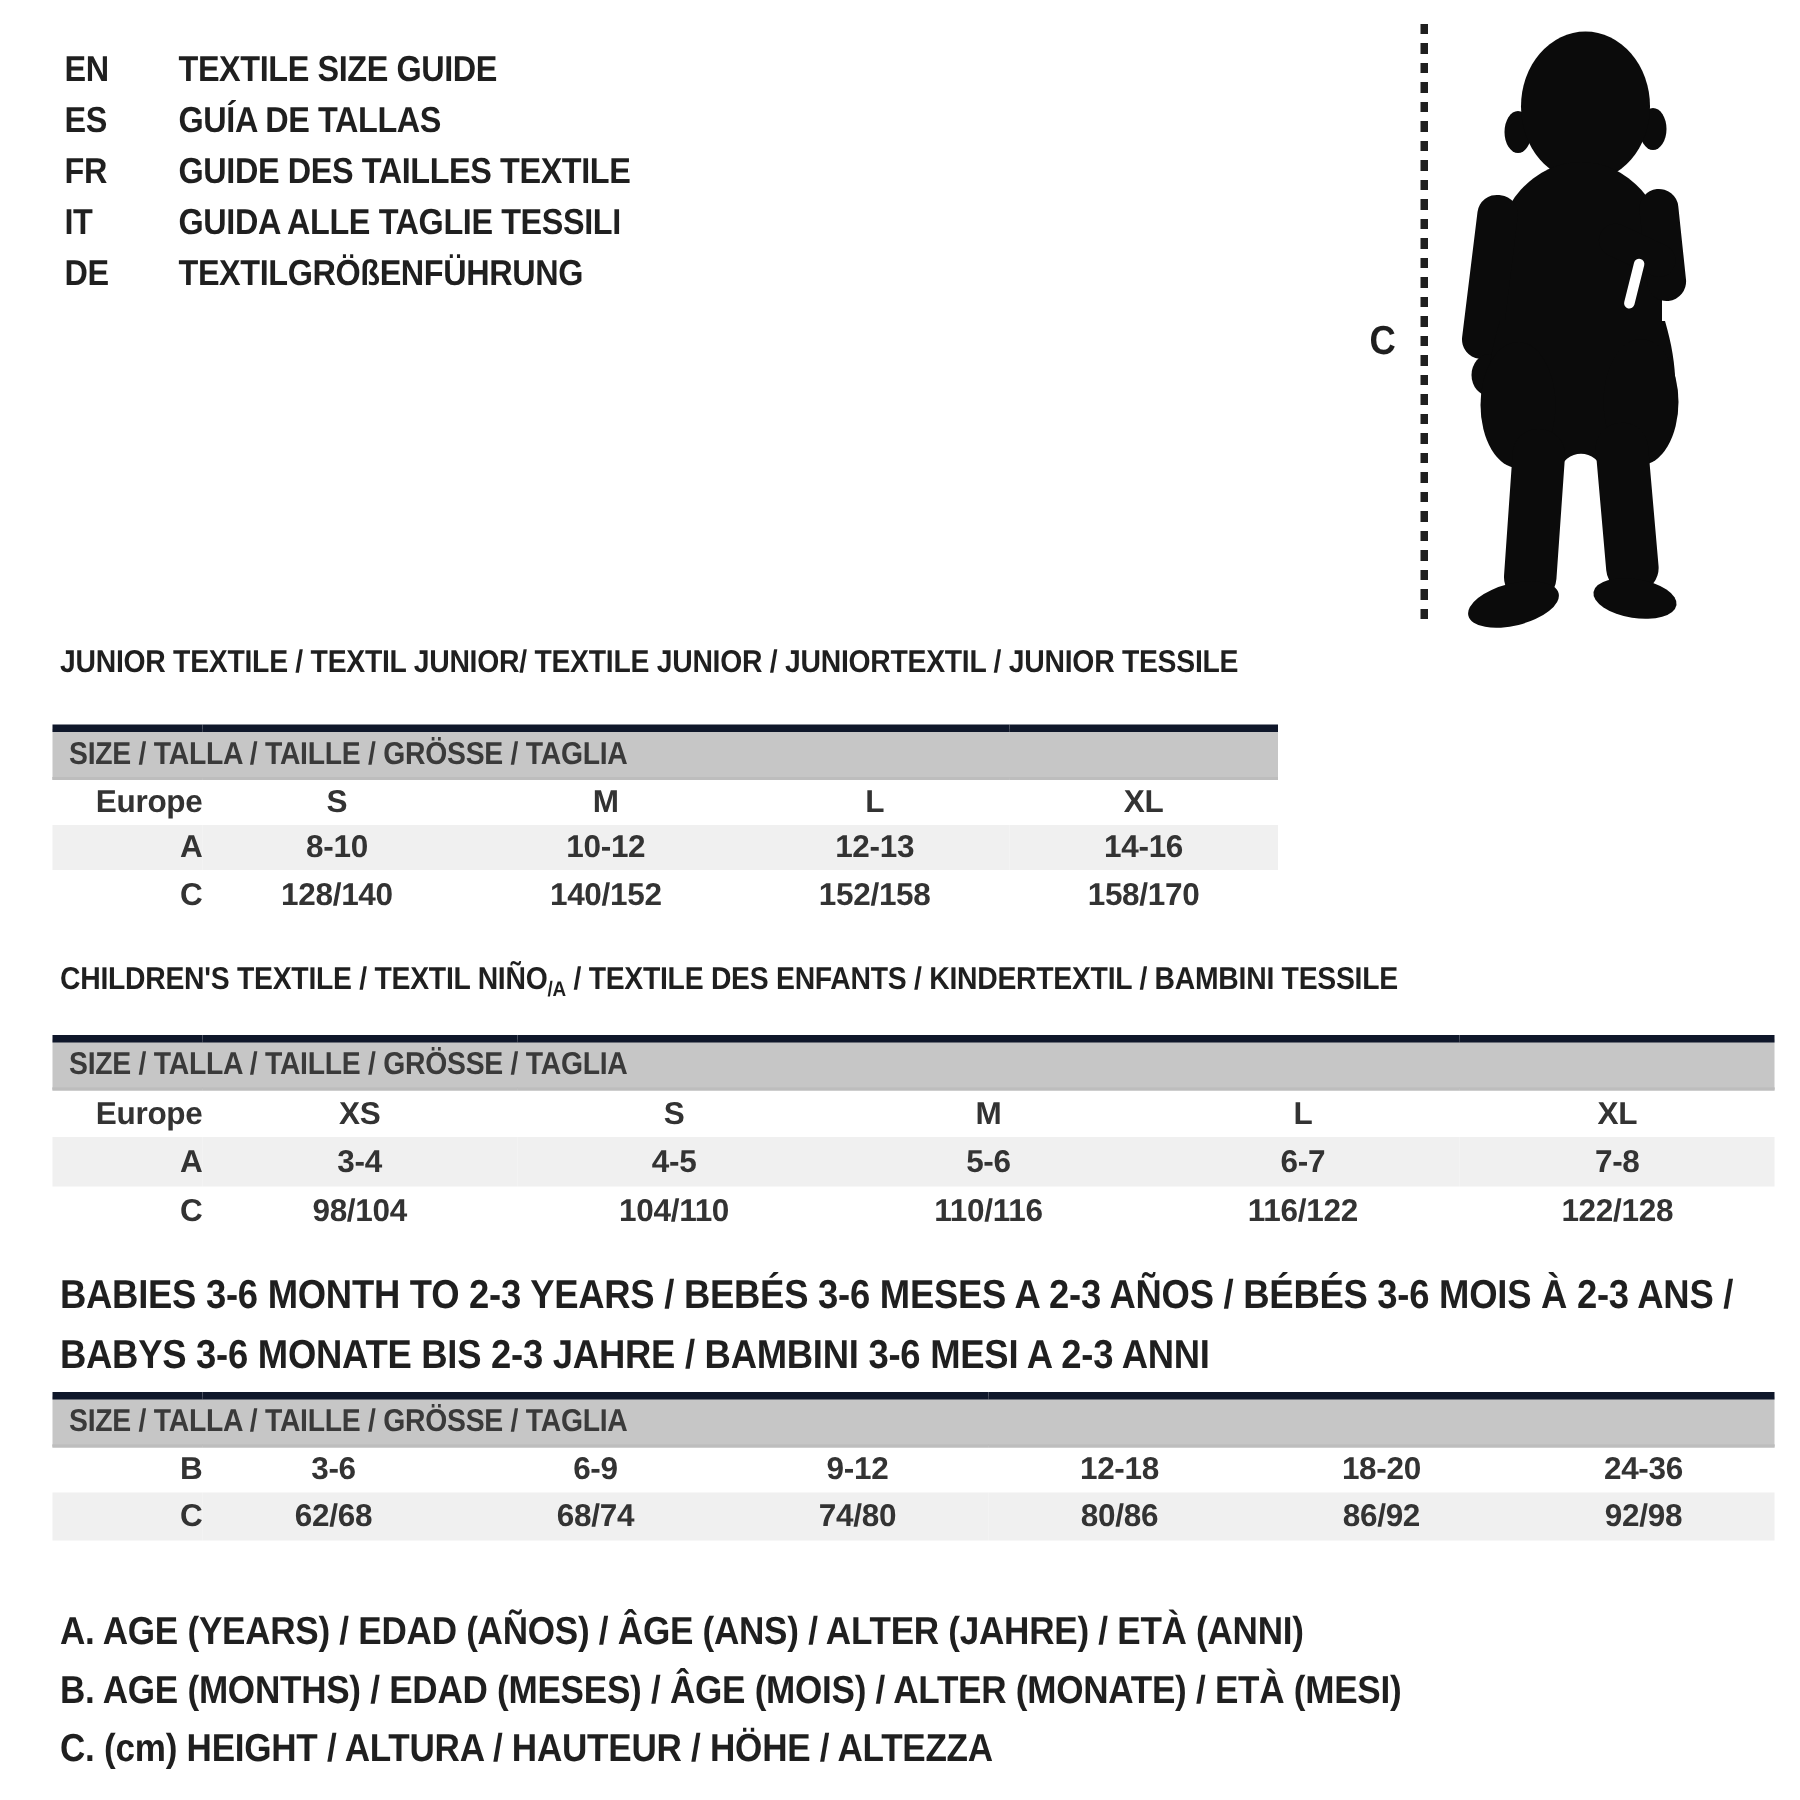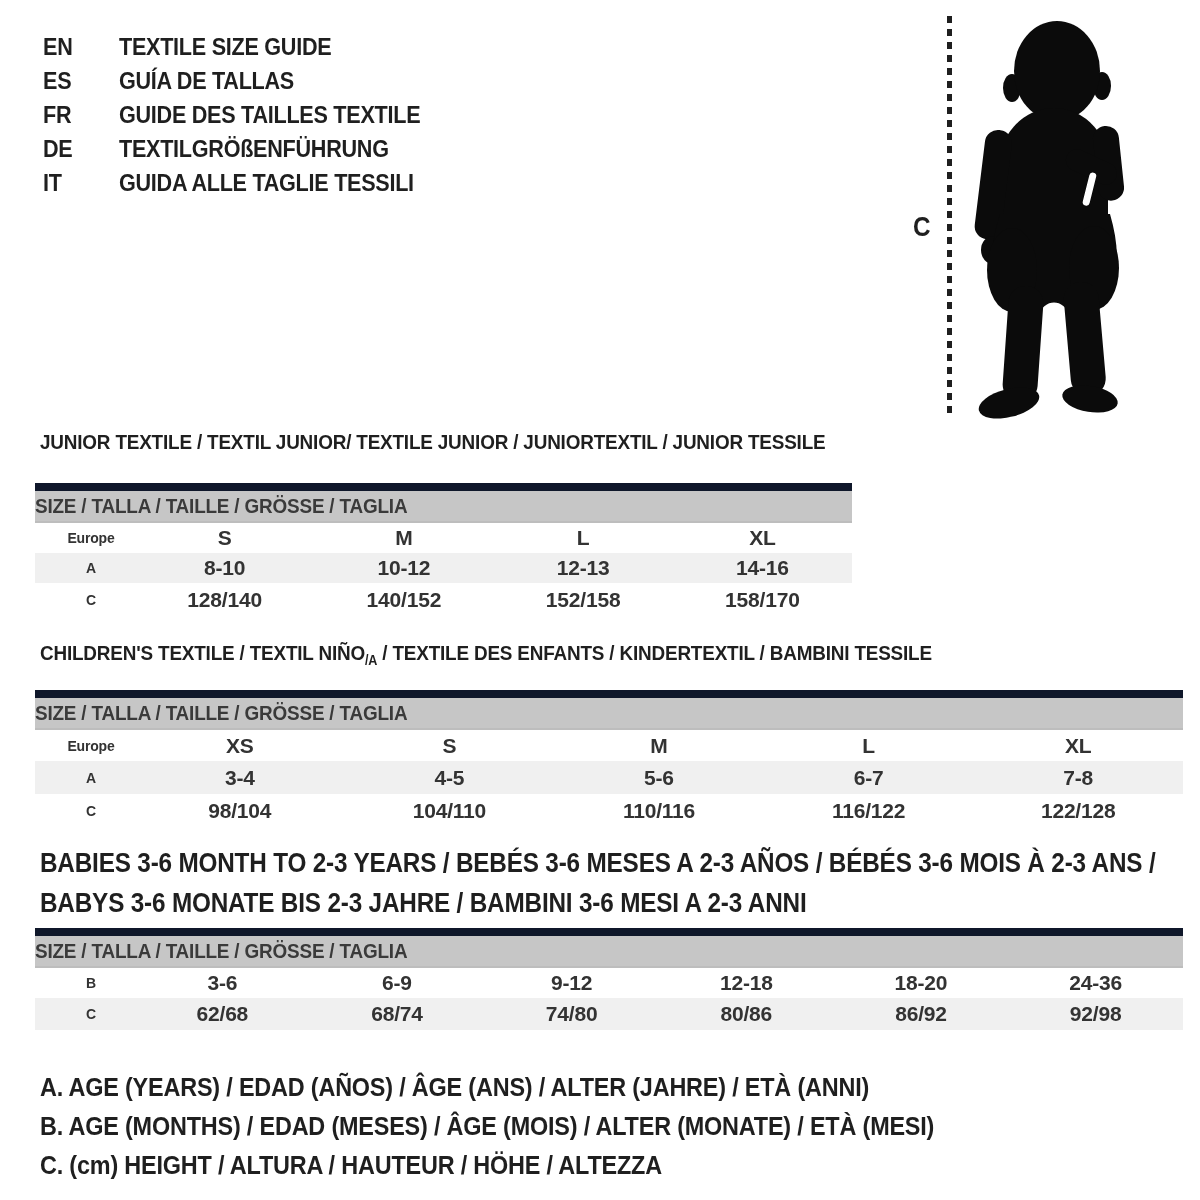--- a/index.html
+++ b/index.html
@@ -34,23 +34,23 @@
   #junior-title{left:40px;top:430px;}
   #children-title{left:40px;top:641px;}
   #babies-title{position:absolute;left:40px;top:843px;font-size:27px;line-height:40px;letter-spacing:-.2px;}
   .sub{font-size:14px;vertical-align:-5px;}
 
   
   .size-table{position:absolute;border-collapse:collapse;table-layout:fixed;
     font-size:21px;color:var(--table_text);letter-spacing:-.2px;}
   .size-table th,.size-table td{padding:0;font-weight:bold;}
   .size-table td{text-align:center;}
-  .size-table tbody th{text-align:center;padding-left:12px;font-size:14px;}
+  .size-table tbody th{text-align:right;padding-left:12px;font-size:21px;}
   .band th{background:var(--band_bg);color:var(--band_text);text-align:left;
-    height:30px;border-top:8px solid #0f172a;border-bottom:2px solid #bdbdbd;
+    height:30px;padding-left:11px;border-top:5px solid #0f172a;border-bottom:2px solid #bdbdbd;
     font-size:21px;}
   .stripe{background:var(--stripe_bg);}
   #table-junior{left:35px;top:483px;width:817px;}
   #table-junior tr.r0{height:31px;} #table-junior tr.r1{height:30px;} #table-junior tr.r2{height:33px;}
   #table-children{left:35px;top:690px;width:1148px;}
   #table-children tr.r0{height:32px;} #table-children tr.r1{height:33px;} #table-children tr.r2{height:34px;}
   #table-babies{left:35px;top:928px;width:1148px;}
   #table-babies tr.r0{height:31px;} #table-babies tr.r1{height:32px;}
   .c-label{width:100px;}
 
@@ -69,26 +69,26 @@
     </div>
     <div class="lang-row">
       <span class="cd">ES</span>
       <span class="cd">GUÍA DE TALLAS</span>
     </div>
     <div class="lang-row">
       <span class="cd">FR</span>
       <span class="cd">GUIDE DES TAILLES TEXTILE</span>
     </div>
     <div class="lang-row">
+      <span class="cd">IT</span>
+      <span class="cd">GUIDA ALLE TAGLIE TESSILI</span>
+    </div>
+    <div class="lang-row">
       <span class="cd">DE</span>
       <span class="cd">TEXTILGRÖßENFÜHRUNG</span>
-    </div>
-    <div class="lang-row">
-      <span class="cd">IT</span>
-      <span class="cd">GUIDA ALLE TAGLIE TESSILI</span>
     </div>
   </header>
 
   <div class="dash-line"></div>
   <div class="measure-label cd">C</div>
   <svg class="silhouette" viewBox="0 0 178 406" aria-hidden="true">
     <g fill="#0b0b0b">
       <ellipse cx="50" cy="74" rx="9" ry="14"></ellipse>
       <ellipse cx="140" cy="72" rx="9" ry="14"></ellipse>
       <ellipse cx="95" cy="57" rx="43" ry="50"></ellipse>

